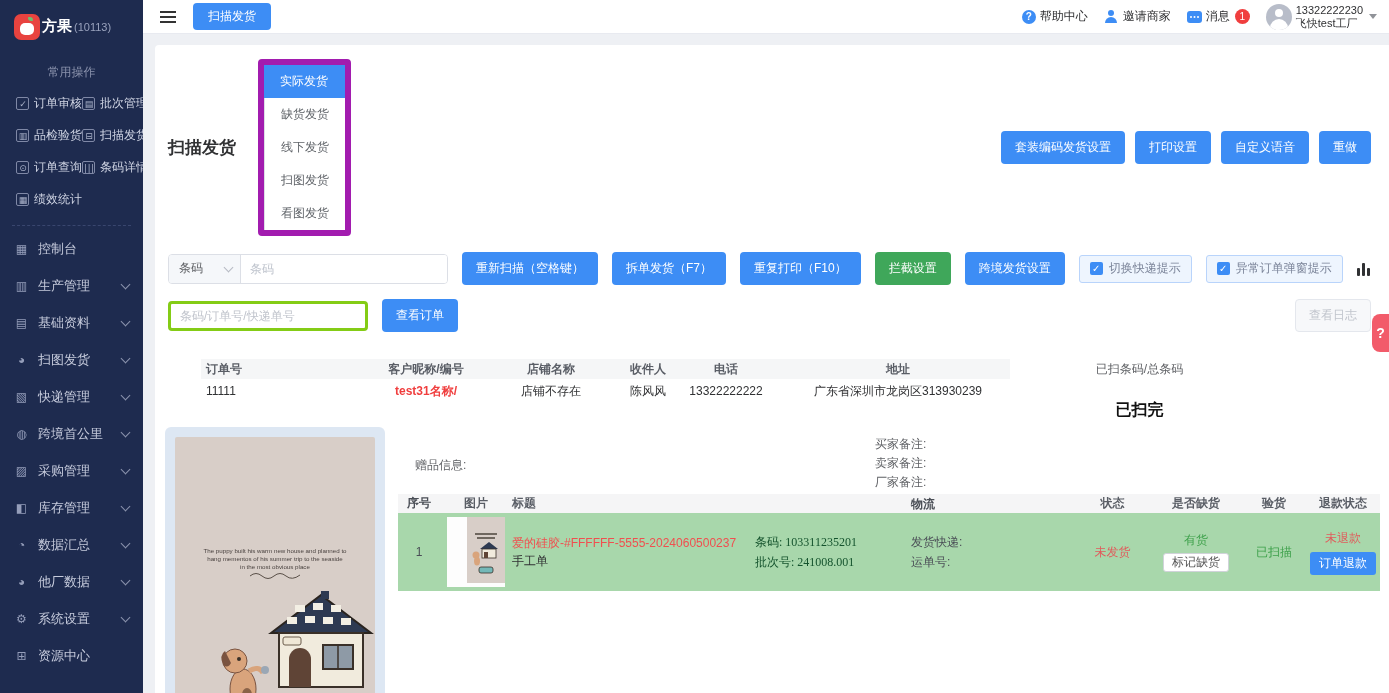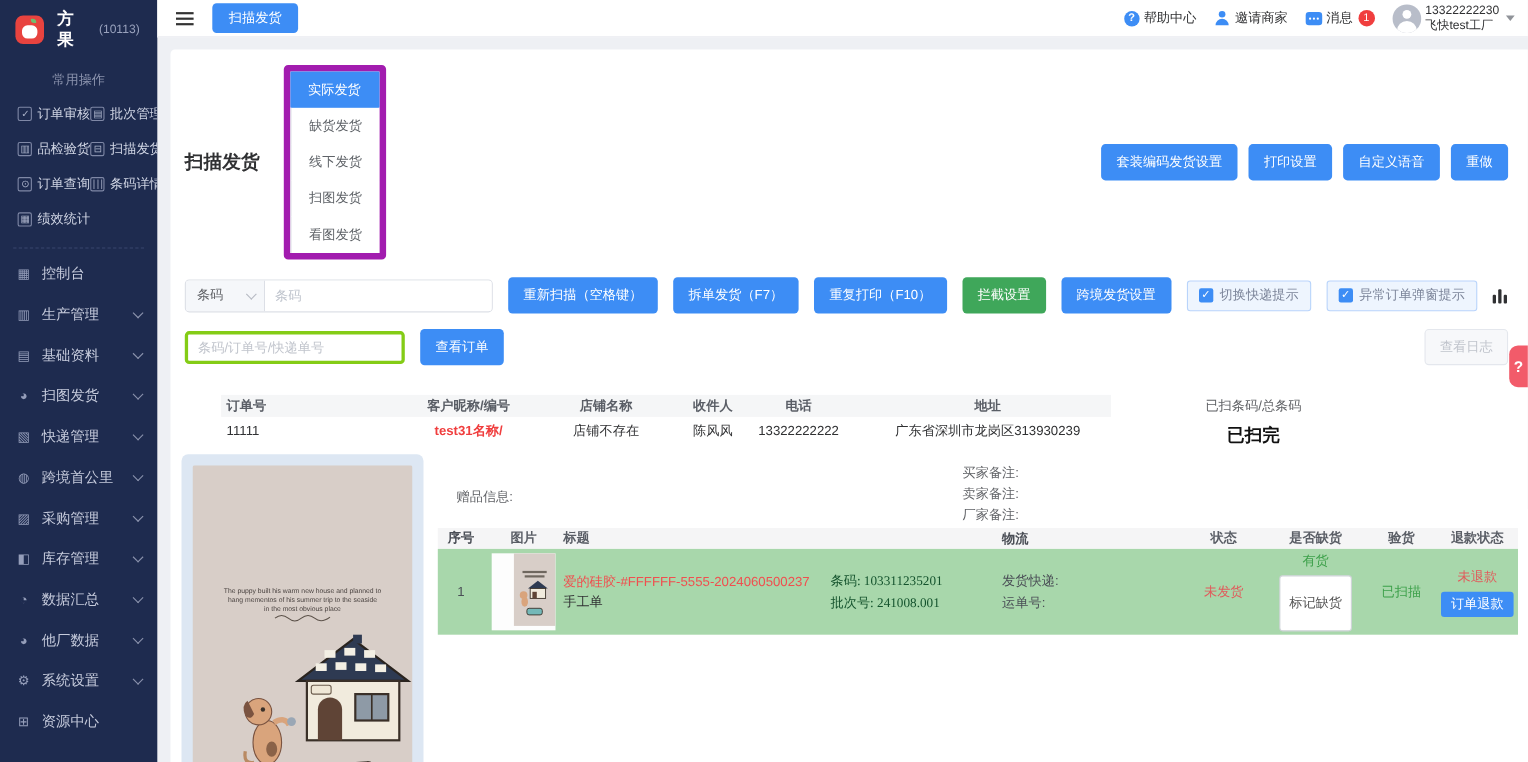--- a/index.html
+++ b/index.html
@@ -1,21 +1,21 @@
 <!DOCTYPE html>
 <html><head>
 <meta charset="utf-8">
 <style>
   * { margin:0; padding:0; box-sizing:border-box; }
   html,body { width:1389px; height:693px; overflow:hidden; font-family:"Liberation Sans","DejaVu Sans",sans-serif; background:#eef0f4; }
   .app { position:relative; width:1389px; height:693px; }
 
   
   .sidebar { position:absolute; left:0; top:0; width:143px; height:693px; background:#1e2b4f; color:#c6cbdc; overflow:hidden; }
-  .logo-row { display:flex; align-items:center; gap:12px; padding:9px 16px 0 14px; height:44px; }
+  .logo-row { display:flex; align-items:center; gap:2px; padding:9px 16px 0 14px; height:44px; }
   .logo-ico { position:relative; width:26px; height:26px; background:#e8433f; border-radius:7px; flex:0 0 auto; }
   .logo-ico::before { content:""; position:absolute; left:6px; top:9px; width:14px; height:12px; background:#fff; border-radius:5px; }
   .logo-ico::after { content:""; position:absolute; left:14px; top:3px; width:5px; height:4px; background:#6fbf6f; border-radius:1px 4px 1px 4px; }
   .logo-name { color:#fff; font-size:15px; font-weight:bold; }
   .logo-suffix { color:#99a2bd; font-size:11px; }
   .quick-title { text-align:center; font-size:12px; color:#8b93ad; margin-top:20px; }
   .quick-grid { display:grid; grid-template-columns:1fr 1fr; row-gap:15px; padding:14px 10px 0 16px; }
   .quick-item { display:flex; align-items:center; gap:5px; font-size:12px; color:#d0d5e4; cursor:pointer; white-space:nowrap; }
   .q-ico { display:inline-flex; align-items:center; justify-content:center; width:13px; height:13px; font-size:9px; color:#aab2c9; border:1px solid #7f88a6; border-radius:2px; flex:0 0 auto; overflow:hidden; letter-spacing:-1px; }
   .divider { border-top:1px dashed #39466e; margin:17px 12px 4px 12px; }
@@ -81,21 +81,21 @@
   .oi-table { width:845px; }
   .oi-head, .oi-row { display:flex; align-items:center;margin-left:36px; }
   .oi-head { background:#f5f6f7; height:20px; font-size:12px; color:#5a5e66; font-weight:bold; }
   .oi-row { height:24px; font-size:12px; color:#303133; }
   .oc0{width:150px; text-align:left; padding-left:5px;} .oc1{width:150px; text-align:center;}
   .oc2{width:100px; text-align:center;} .oc3{width:65px; text-align:right;}
   .oc4{width:120px; text-align:center;} .oc5{flex:1; text-align:center;}
   .cust-red { color:#f03e3e; font-weight:bold; }
   .scan-summary { flex:1; display:flex; flex-direction:column; align-items:center; padding-right:120px; }
   .scan-label { font-size:12px; color:#606266; margin-top:2px; }
-  .scan-value { font-size:16px; font-weight:bold; color:#111; margin-top:8px; }
+  .scan-value { font-size:16px; font-weight:bold; color:#111; margin-top:22px; }
 
   
   .bottom { display:flex; margin:6px 0 0 10px; }
   .left-panels { width:220px; flex:0 0 auto; }
   .img-panel { width:220px; height:428px; background:#dde7f3; border-radius:6px; padding:10px; }
   .img-panel svg { display:block; border-radius:2px; }
 
   .right-area { flex:1; margin-left:13px; padding-right:9px; }
   .info-block { position:relative; height:67px; font-size:12px; color:#606266; }
   .gift { position:absolute; left:17px; top:30px; }
@@ -110,21 +110,21 @@
   .pc-bar{width:140px; color:#14532d; line-height:20px;font-family:Liberation Serif, serif;}
   .pc-log{width:180px; color:#4a4e56; line-height:20px; padding-left:16px; text-align:left;}
   .pc-st{width:75px; text-align:center;}
   .pc-stock{width:92px; text-align:center;}
   .pc-insp{width:64px; text-align:center;}
   .pc-ref{width:74px; text-align:center;}
   .img-cell { width:58px; height:70px; background:#fdfdfd; display:flex; justify-content:flex-end; }
   .t-red { color:#f04f4f; } .t-green { color:#3ea14b; } .t-redv { color:#e05c5c; }
   .title-l1 { line-height:18px; }
   .title-l2 { color:#303133; line-height:18px; }
-  .mini-btn { display:inline-block; background:#fff; border:1px solid #d0d3d9; border-radius:3px; color:#555; font-size:12px; padding:16px 8px; margin-top:4px; cursor:pointer; font-family:inherit; }
+  .mini-btn { display:inline-block; background:#fff; border:1px solid #d0d3d9; border-radius:3px; color:#555; font-size:12px; padding:0 8px; margin-top:4px; cursor:pointer; font-family:inherit; }
   .refund-btn { display:inline-block; background:#3d8df5; border:none; border-radius:3px; color:#fff; font-size:12px; padding:3px 9px; margin-top:5px; cursor:pointer; font-family:inherit; }
 
   .help-fab { position:absolute; right:0; top:314px; width:17px; height:38px; background:#f25b6a; border-radius:8px 0 0 8px; color:#fff; font-weight:bold; font-size:14px; display:flex; align-items:center; justify-content:center; cursor:pointer; }
 </style>
 </head>
 <body>
 
 <div class="app">
 
   <aside class="sidebar">

